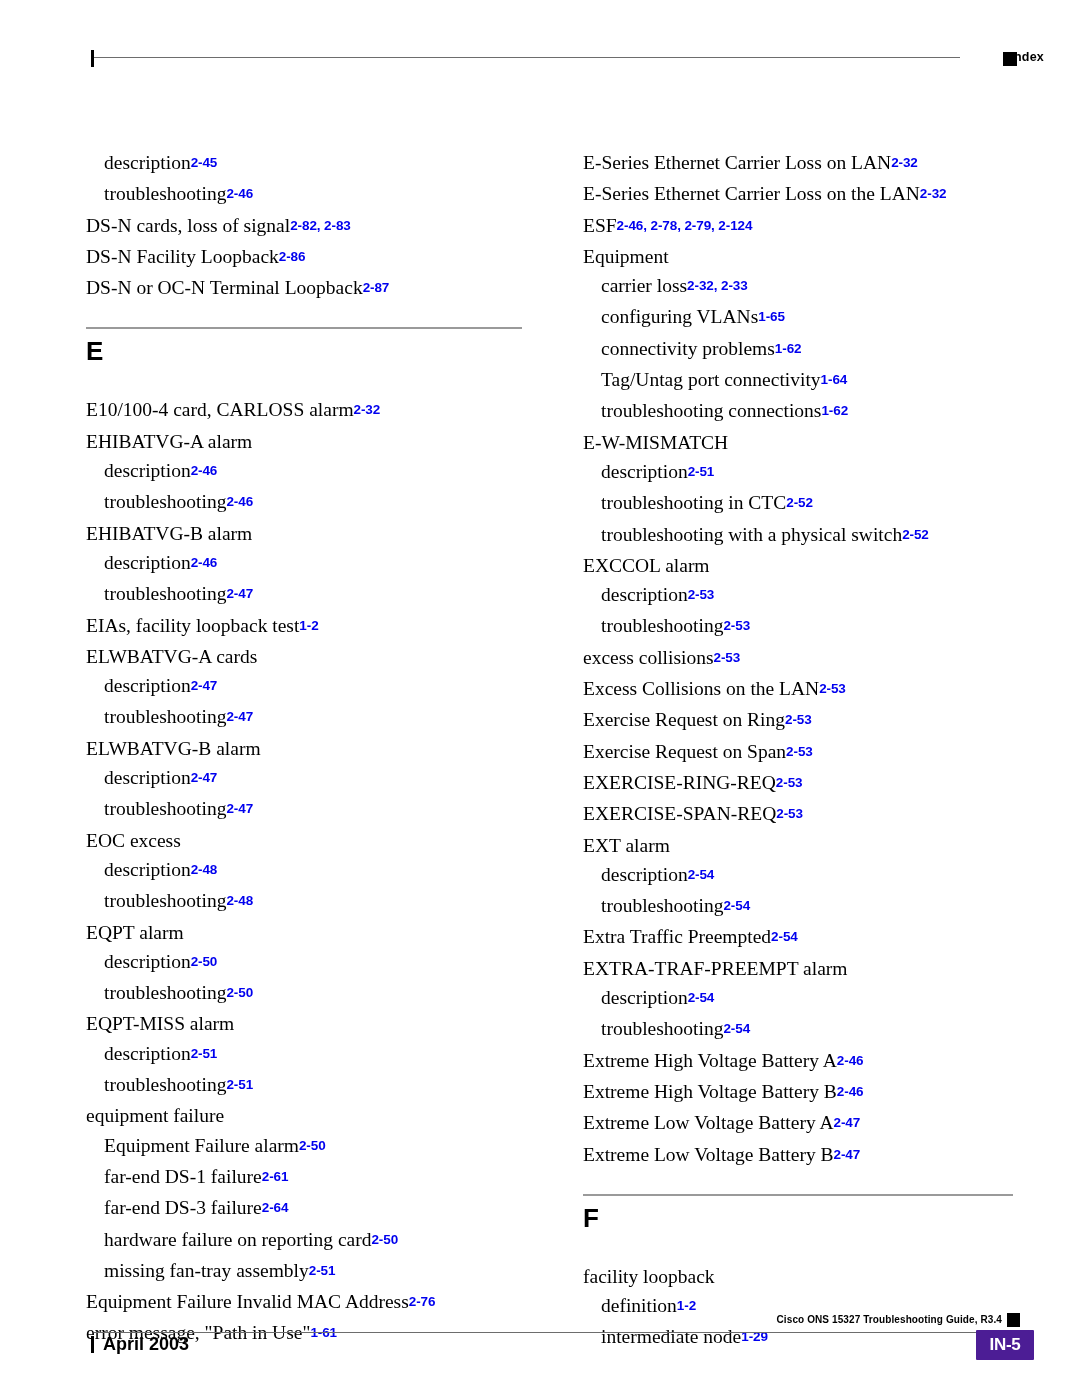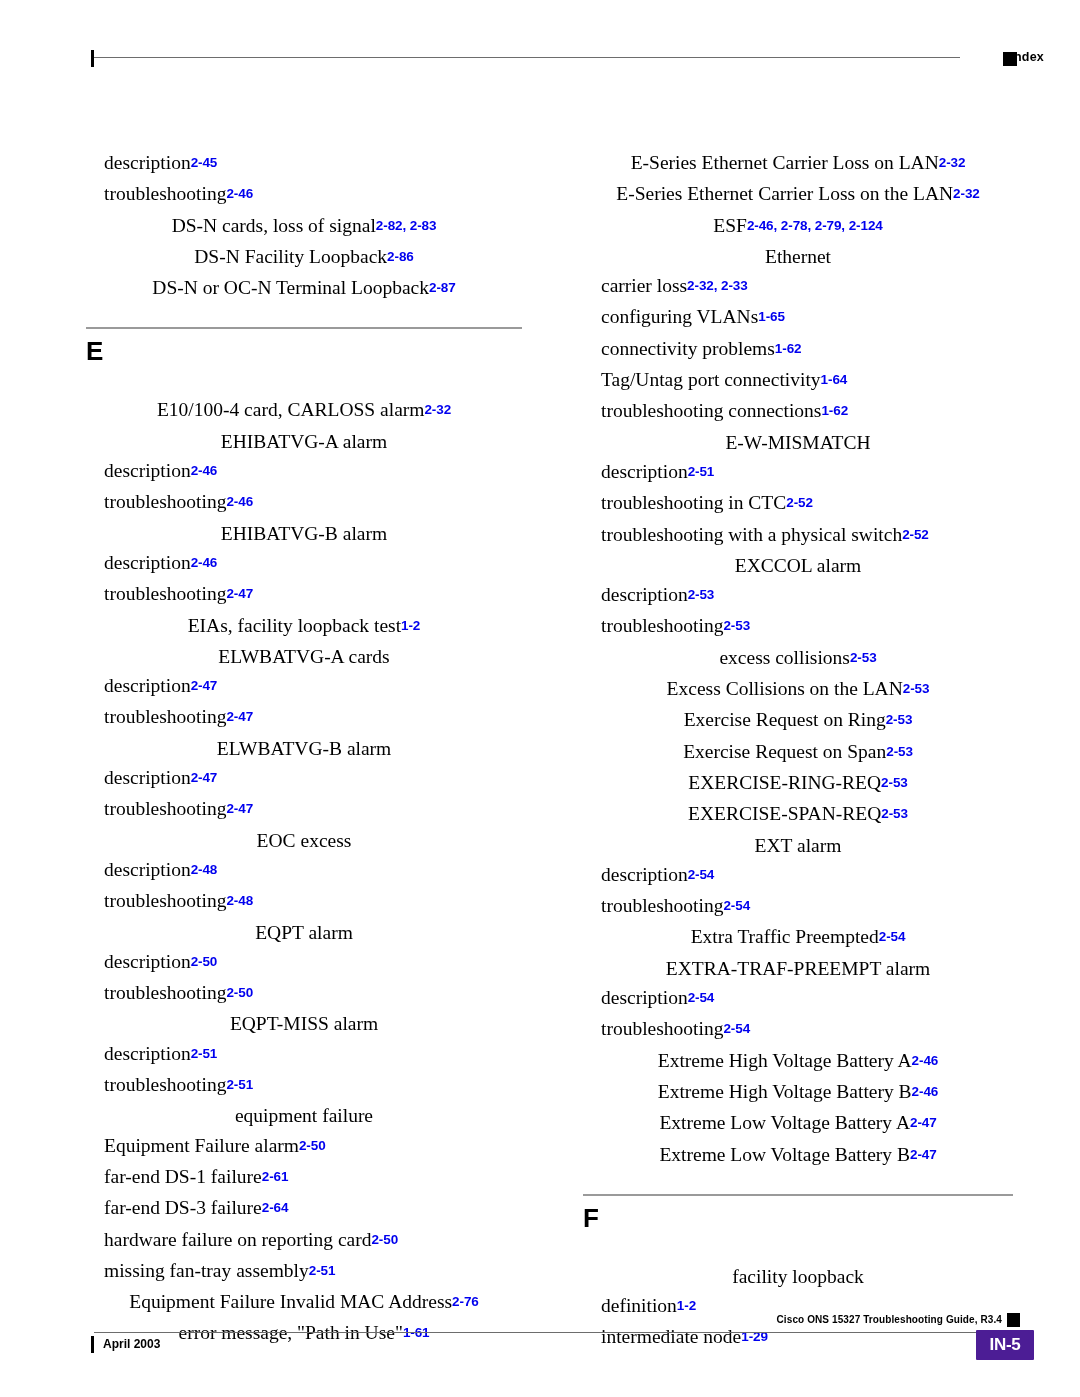--- a/index.html
+++ b/index.html
@@ -77,21 +77,21 @@
   .column.right { left: 583px; width: 430px; }
 
   
   .entry {
     display: block;
     font-size: 19.5px;
     line-height: 29.3px;
     white-space: nowrap;
     color: #000000;
   }
-  .entry.level-1 { padding-left: 0px; text-align: center; }
+  .entry.level-1 { padding-left: 0px; }
   .entry.level-2 { padding-left: 18px; }
 
   .entry .term {
     font-family: "Liberation Serif", "DejaVu Serif", serif;
     font-size: 19.5px;
   }
   .entry .pages {
     font-family: "Liberation Sans", "DejaVu Sans", sans-serif;
     font-size: 13.5px;
     font-weight: bold;
@@ -172,21 +172,21 @@
     top: 24px;
     width: 3px;
     height: 17px;
     background: #000000;
   }
   .footer-date {
     position: absolute;
     left: 17px;
     top: 24px;
     font-family: "Liberation Sans", "DejaVu Sans", sans-serif;
-    font-size: 12px;
+    font-size: 18px;
     font-weight: bold;
     color: #000000;
     line-height: 16px;
   }
   .footer-pagebox {
     position: absolute;
     left: 890px;
     top: 18px;
     width: 58px;
     height: 30px;
@@ -259,21 +259,21 @@
       <div class="entry level-2"><span class="term">far-end DS-3 failure</span><span class="pages">2-64</span></div>
       <div class="entry level-2"><span class="term">hardware failure on reporting card</span><span class="pages">2-50</span></div>
       <div class="entry level-2"><span class="term">missing fan-tray assembly</span><span class="pages">2-51</span></div>
       <div class="entry level-1"><span class="term">Equipment Failure Invalid MAC Address</span><span class="pages">2-76</span></div>
       <div class="entry level-1"><span class="term">error message, "Path in Use"</span><span class="pages">1-61</span></div>
     </div>
   <div class="column right" id="col-right">
       <div class="entry level-1"><span class="term">E-Series Ethernet Carrier Loss on LAN</span><span class="pages">2-32</span></div>
       <div class="entry level-1"><span class="term">E-Series Ethernet Carrier Loss on the LAN</span><span class="pages">2-32</span></div>
       <div class="entry level-1"><span class="term">ESF</span><span class="pages">2-46, 2-78, 2-79, 2-124</span></div>
-      <div class="entry level-1"><span class="term">Ethernet</span></div>
+      <div class="entry level-1"><span class="term">Equipment</span></div>
       <div class="entry level-2"><span class="term">carrier loss</span><span class="pages">2-32, 2-33</span></div>
       <div class="entry level-2"><span class="term">configuring VLANs</span><span class="pages">1-65</span></div>
       <div class="entry level-2"><span class="term">connectivity problems</span><span class="pages">1-62</span></div>
       <div class="entry level-2"><span class="term">Tag/Untag port connectivity</span><span class="pages">1-64</span></div>
       <div class="entry level-2"><span class="term">troubleshooting connections</span><span class="pages">1-62</span></div>
       <div class="entry level-1"><span class="term">E-W-MISMATCH</span></div>
       <div class="entry level-2"><span class="term">description</span><span class="pages">2-51</span></div>
       <div class="entry level-2"><span class="term">troubleshooting in CTC</span><span class="pages">2-52</span></div>
       <div class="entry level-2"><span class="term">troubleshooting with a physical switch</span><span class="pages">2-52</span></div>
       <div class="entry level-1"><span class="term">EXCCOL alarm</span></div>

